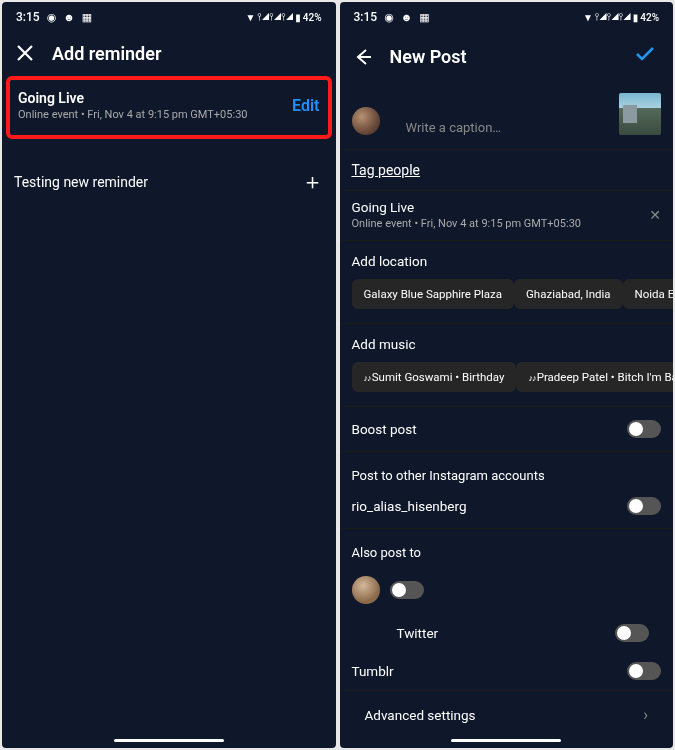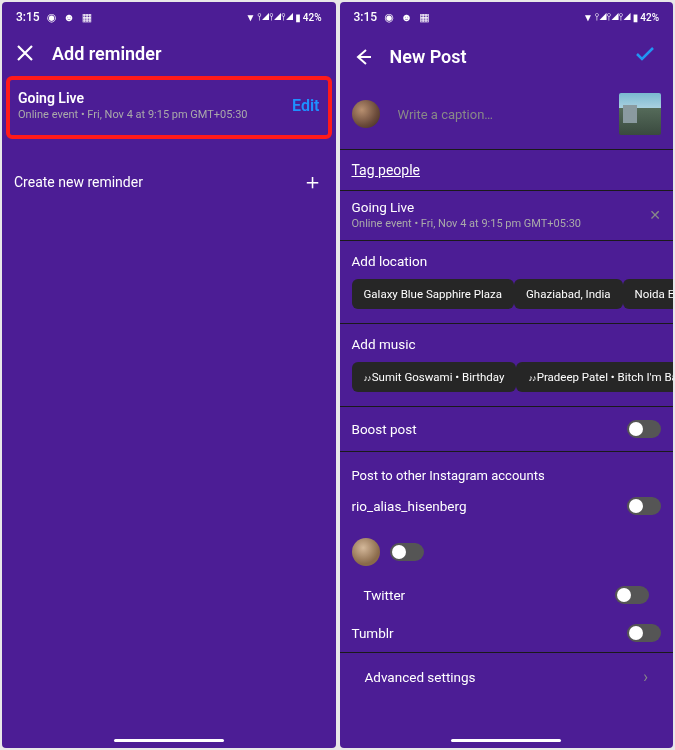--- a/index.html
+++ b/index.html
@@ -6,21 +6,21 @@
     body {
       background: #e8e8e8;
       font-family: -apple-system, BlinkMacSystemFont, "Segoe UI", Roboto, sans-serif;
       display: flex;
       gap: 4px;
       padding: 2px;
       width: 675px;
       height: 750px;
     }
     .phone {
-      background: #4c1d95;
+      background: #0f172a;
       width: 334px;
       height: 746px;
       border-radius: 4px;
       overflow: hidden;
       display: flex;
       flex-direction: column;
       color: #fff;
       position: relative;
     }
     .status-bar {
@@ -60,21 +60,21 @@
     .row {
       padding: 14px 12px;
       display: flex;
       align-items: center;
       justify-content: space-between;
       font-size: 14px;
     }
     .row-b { border-top: 1px solid #1a1a1a; }
     .plus { font-size: 22px; font-weight: 300; }
     
-    .caption-row { display: flex; align-items: center; padding: 10px 12px 14px 12px; gap: 18px; }
+    .caption-row { display: flex; align-items: flex-end; padding: 10px 12px 14px 12px; gap: 26px; }
     .avatar-sm {
       width: 28px; height: 28px; border-radius: 50%;
       background: radial-gradient(circle at 35% 35%, #b89070, #6a4a3a 60%, #3a2a20);
     }
     .caption-input { flex: 1; color: #888; font-size: 13px; }
     .thumb {
       width: 42px; height: 42px; border-radius: 2px;
       background: linear-gradient(to bottom, #7ab8d0 0%, #a8d0e0 35%, #556b5a 35%, #3a4a3f 100%);
       position: relative;
     }
@@ -169,21 +169,21 @@
 
   <div class="highlight-box">
     <div class="reminder-content">
       <div class="reminder-title">Going Live</div>
       <div class="reminder-sub">Online event • Fri, Nov 4 at 9:15 pm GMT+05:30</div>
     </div>
     <div class="edit-link">Edit</div>
   </div>
 
   <div class="row" style="margin-top:14px;">
-    <span>Create new reminder</span>
+    <span>Testing new reminder</span>
     <span class="plus">＋</span>
   </div>
 
   <div class="nav-bar"></div>
 </div>
 
 <div class="phone">
   <div class="status-bar">
     <div class="status-left">
       <span>3:15</span>
@@ -248,25 +248,26 @@
     <span>Boost post</span>
     <div class="toggle"></div>
   </div>
 
   <div class="section-head" style="border-top:1px solid #1a1a1a;padding-top:16px;">Post to other Instagram accounts</div>
   <div class="toggle-row" style="border-top:none;padding-top:8px;">
     <span>rio_alias_hisenberg</span>
     <div class="toggle"></div>
   </div>
 
+  <div class="section-head" style="border-top:1px solid #1a1a1a;padding-top:16px;">Also post to</div>
   <div class="fb-row">
     <div class="avatar-fb"></div>
     <div class="toggle"></div>
   </div>
-  <div class="toggle-row" style="border-top:none;padding:10px 24px;">
+  <div class="toggle-row" style="border-top:none;padding:10px 24px;margin-left:33px;">
     <span>Twitter</span>
     <div class="toggle"></div>
   </div>
   <div class="toggle-row" style="border-top:none;padding:10px 12px;">
     <span>Tumblr</span>
     <div class="toggle"></div>
   </div>
 
   <div class="toggle-row" style="padding:14px 25px;">
     <span>Advanced settings</span>

